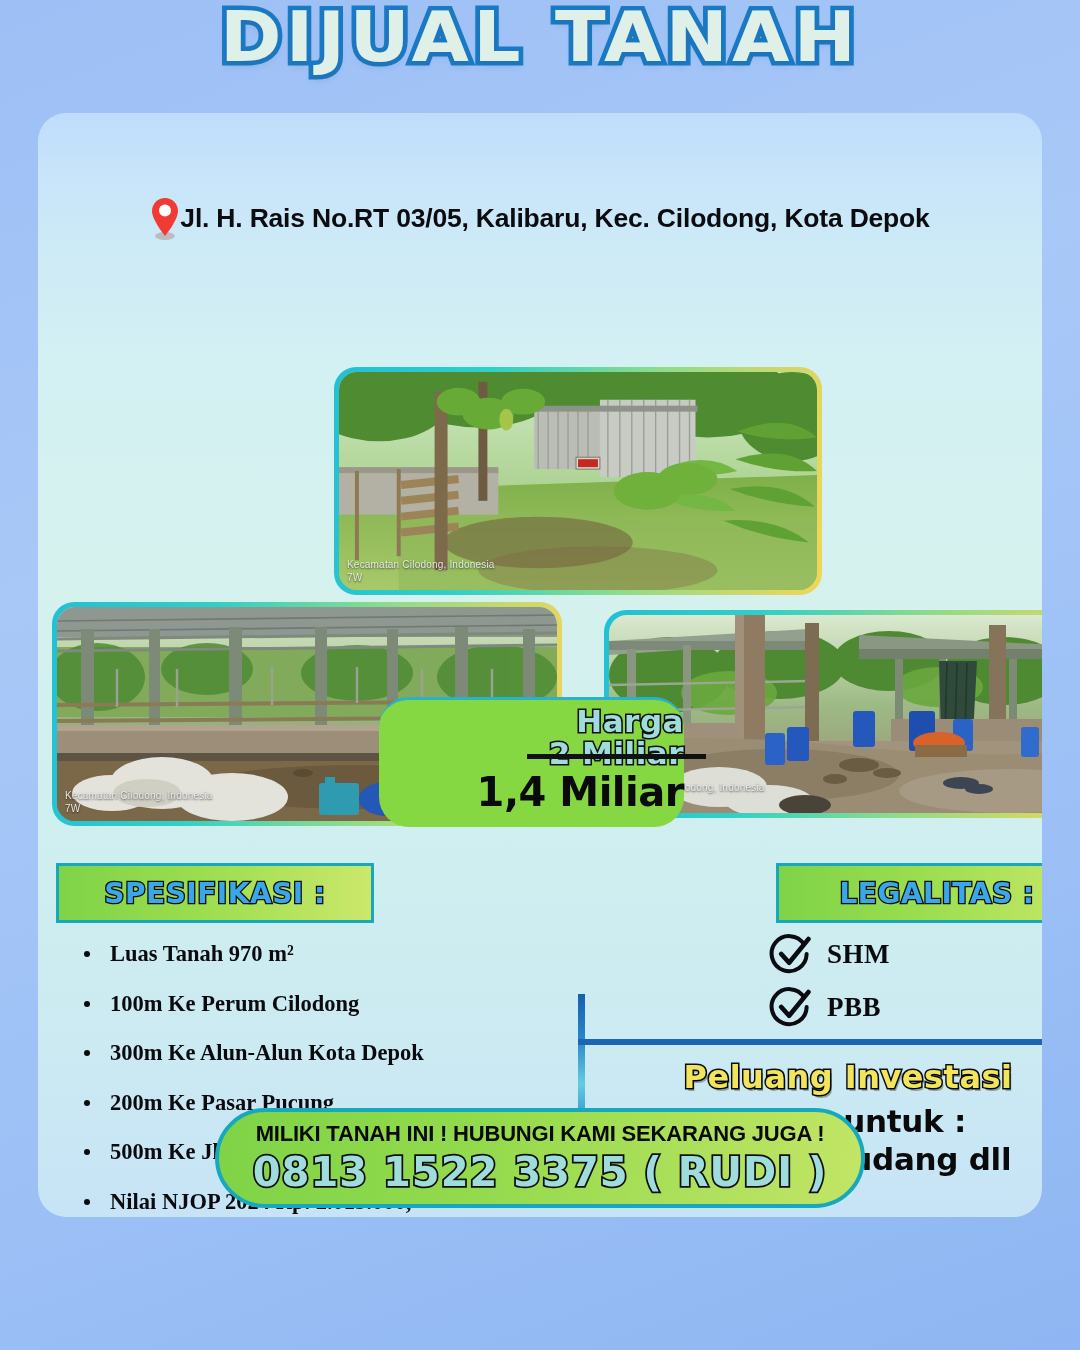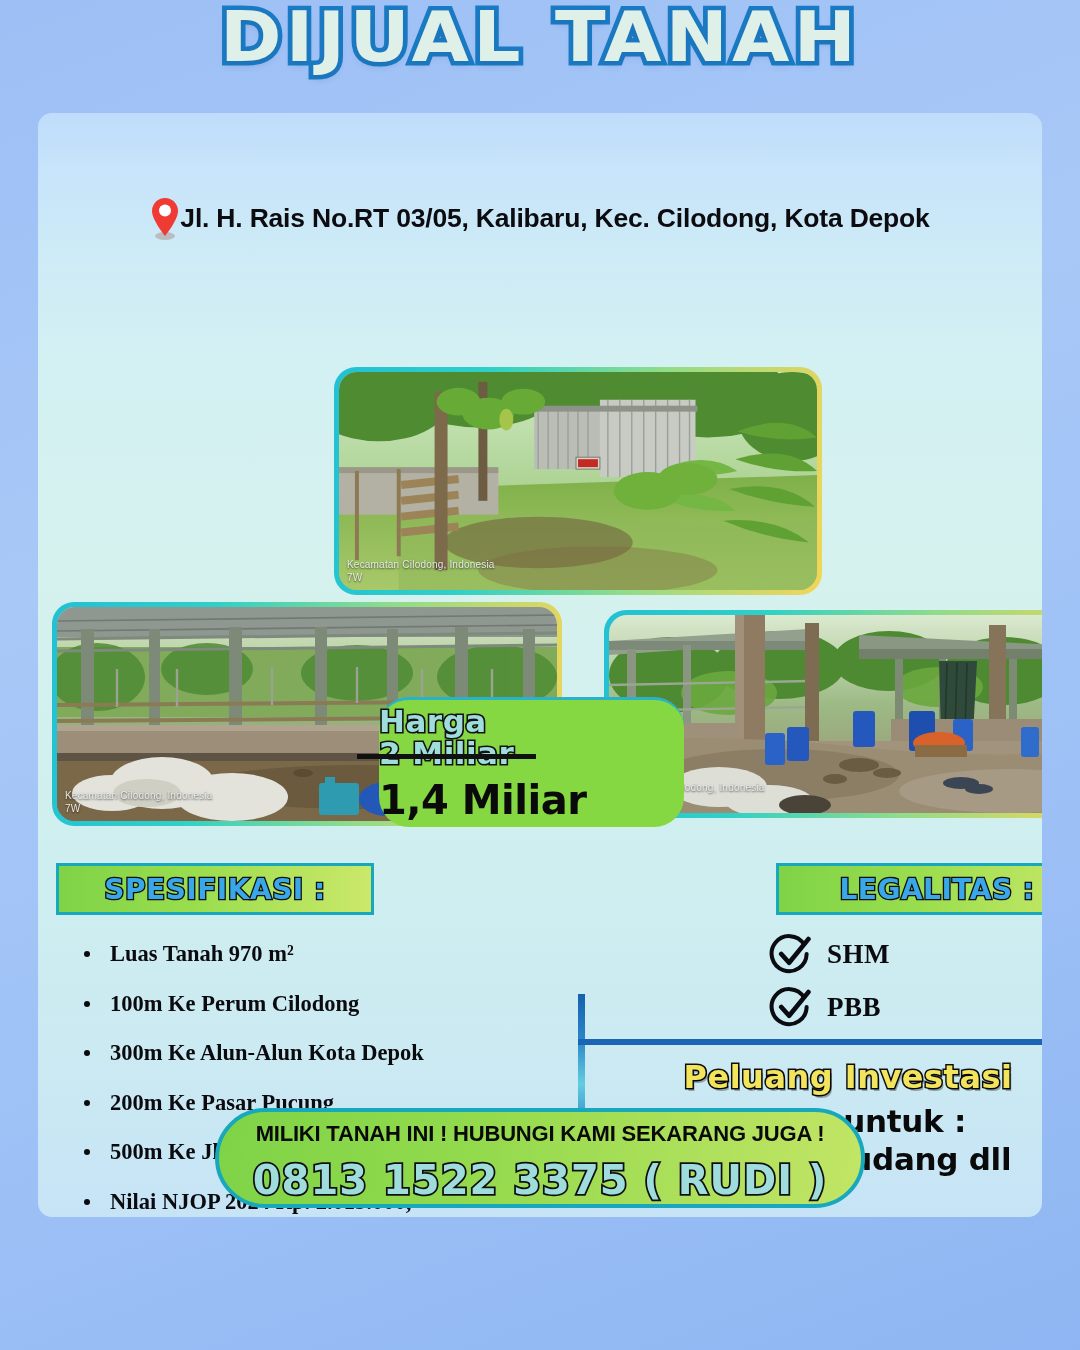--- a/index.html
+++ b/index.html
@@ -13,21 +13,21 @@
     position: relative;
   }
 
   
   #poster-card {
     position: absolute;
     left: 38px;
     top: 113px;
     width: 1004px;
     height: 1104px;
-    border-radius: 14px;
+    border-radius: 28px;
     background: linear-gradient(180deg,
         #bfdcfb 0%,
         #c7e4fb 5%,
         #cdeaf7 12%,
         #d3f0f3 22%,
         #d6f2ef 40%,
         #d2f0ee 55%,
         #cfeef0 70%,
         #cbeaf2 85%,
         #c6e4f6 100%);
@@ -106,21 +106,21 @@
   .scene { width: 100%; height: 100%; display: block; }
 
   
   #price-badge {
     position: absolute;
     left: 379px; top: 697px;
     width: 305px; height: 130px;
     border-radius: 30px;
     background: #86d843;
     border-top: 3px solid #2ab3c8;
-    text-align: left;
+    text-align: right;
     padding-top: 6px;
     z-index: 6;
   }
   #price-label, #price-old {
     font-family: "DejaVu Sans", sans-serif;
     font-size: 31px;
     font-weight: bold;
     color: #9fdcdc;
     -webkit-text-stroke: 3.2px #111;
     paint-order: stroke fill;
@@ -133,28 +133,28 @@
     left: -22px; right: -22px;
     top: 51%;
     height: 5px;
     background: #111;
   }
   #price-new {
     font-size: 40px;
     font-weight: bold;
     color: #0a0a0a;
     letter-spacing: -0.5px;
-    margin-top: 8px;
+    margin-top: 0;
     font-family: "DejaVu Sans", sans-serif;
   }
 
   
   .sec-banner {
     position: absolute;
-    height: 52px;
+    height: 60px;
     border: 3px solid #17a8bd;
     background: linear-gradient(90deg, #7fd347 0%, #9ade4e 45%, #cbe86a 100%);
     display: flex;
     align-items: center;
     justify-content: center;
   }
   .sec-banner-text {
     font-family: "DejaVu Sans", sans-serif;
     font-size: 28px;
     font-weight: bold;
@@ -273,21 +273,21 @@
     letter-spacing: -0.2px;
   }
   #cta-phone {
     font-family: "DejaVu Sans", sans-serif;
     font-size: 40px;
     font-weight: bold;
     color: #9fdcdc;
     -webkit-text-stroke: 3.5px #0d0d12;
     paint-order: stroke fill;
     letter-spacing: 1px;
-    margin-top: 10px;
+    margin-top: 2px;
     line-height: 1.15;
   }
 </style>
 </head>
 <body>
 
 <div id="poster-card">
 
   <div class="photo-frame grad-a" id="photo-top">
     <div class="photo-inner">

